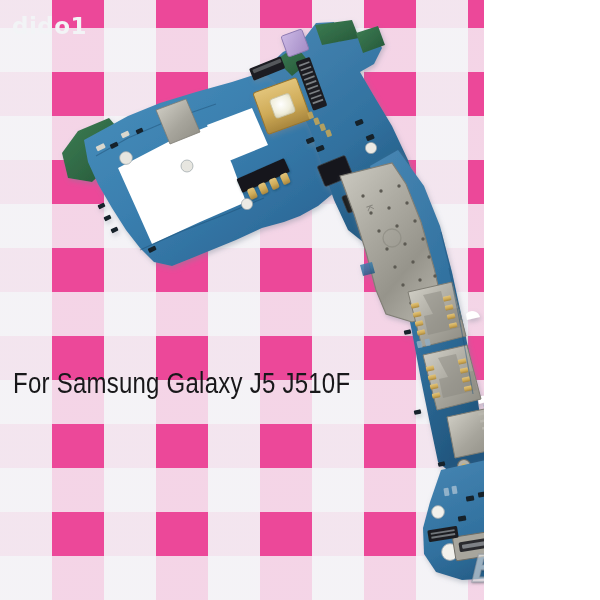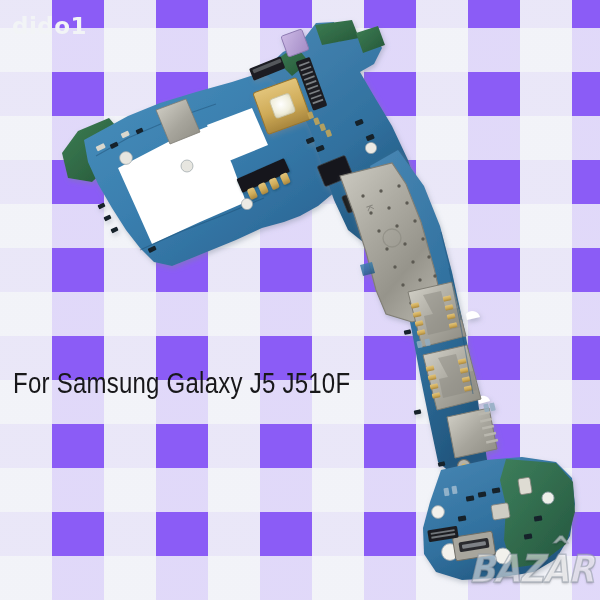--- a/index.html
+++ b/index.html
@@ -6,22 +6,22 @@
   html,body{margin:0;padding:0;}
   body{
     width:600px;height:600px;
     background:#ffffff;
     font-family:"Liberation Sans", sans-serif;
     overflow:hidden;
     position:relative;
   }
   #stage{
     position:absolute;inset:0;
-    width:600px;height:600px;
-    background:#8b5cf6;
+    width:484px;height:600px;
+    background:#ec4899;
     overflow:hidden;
   }
   
   #bg-watermark-wash{
     position:absolute;inset:0;
     background:
       repeating-linear-gradient(90deg, rgba(244,246,248,.9) 0 52px, rgba(255,255,255,0) 52px 104px),
       repeating-linear-gradient(0deg, rgba(246,248,250,.8) 0 44px, rgba(255,255,255,0) 44px 88px);
     pointer-events:none;
   }

